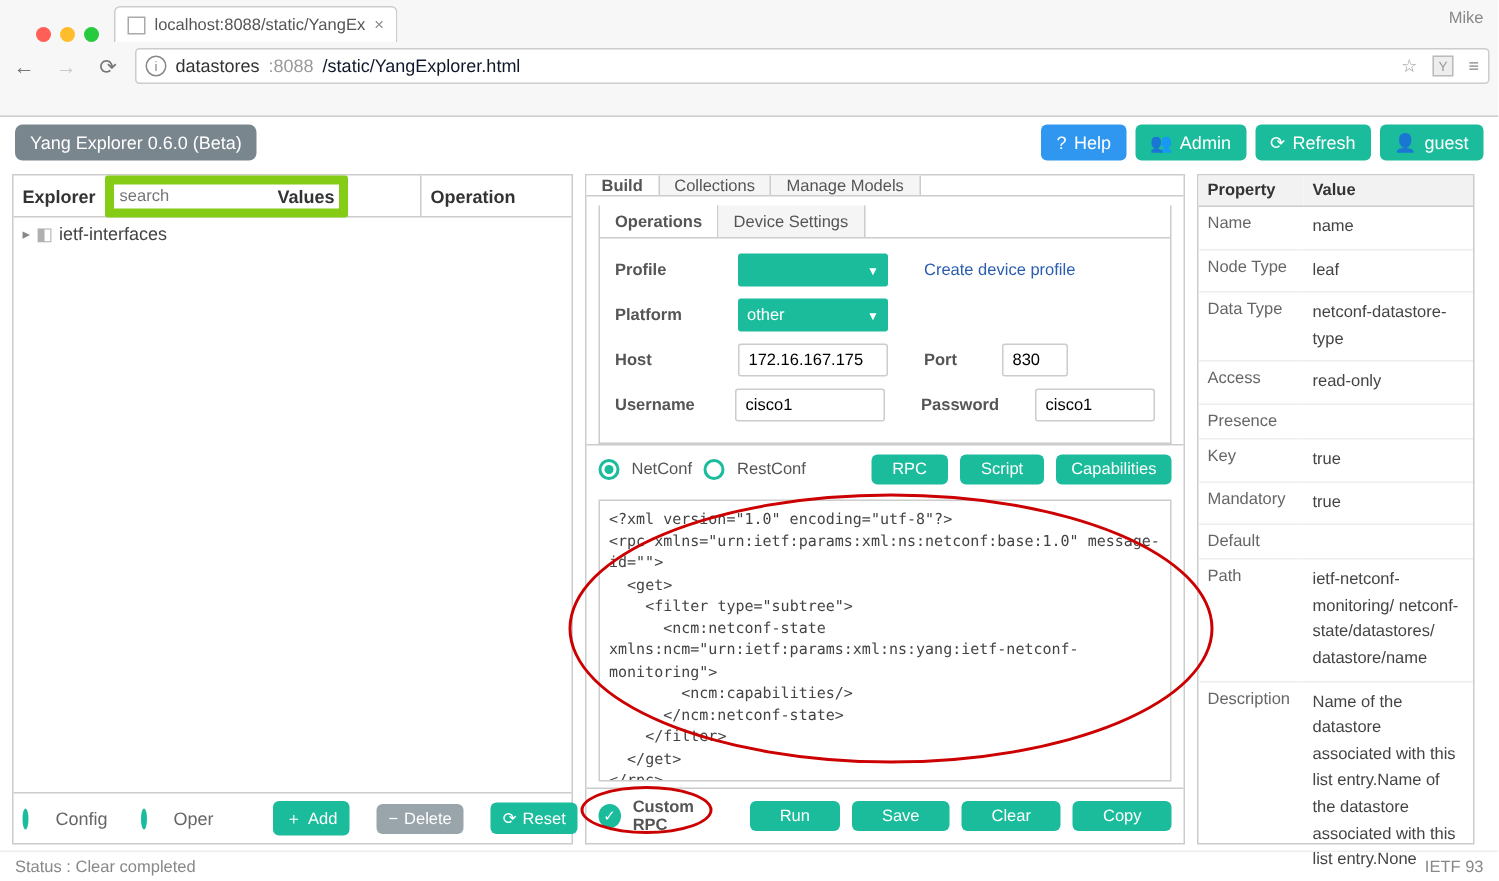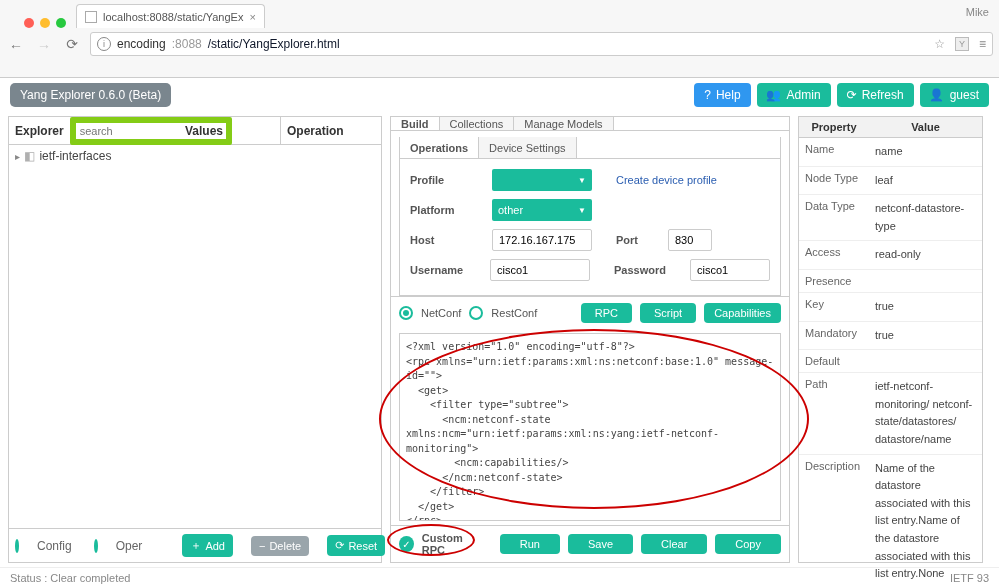--- a/index.html
+++ b/index.html
@@ -82,21 +82,21 @@
   .console-wrap { position:relative; height:188px; margin:4px 8px; }
   .console { width:100%; height:100%; border:1px solid #ccc; font-family:Menlo,Consolas,monospace; font-size:10px; line-height:1.45; padding:6px; color:#444; white-space:pre-wrap; overflow:hidden;}
   .ellipse1 { position:absolute; border:2px solid #c00; border-radius:50%; left:-20px; top:-4px; width:430px; height:180px; pointer-events:none;}
   .bottom-row { display:flex; align-items:center; padding:6px 8px; gap:8px; border-top:1px solid #ccc;}
   .chk { width:16px;height:16px;border-radius:50%;background:#1abc9c;color:#fff;display:inline-flex;align-items:center;justify-content:center;font-size:10px;}
   .bottom-lbl { font-size:11px; color:#555; font-weight:bold;}
   .ellipse2 { position:absolute; border:2px solid #c00; border-radius:50%; width:88px; height:32px; pointer-events:none;}
 
   
   .rtable { width:100%; border-collapse:collapse; font-size:11px;}
-  .rtable th { text-align:center; background:#f2f2f2; padding:4px 6px; border-bottom:1px solid #ccc; font-weight:bold;}
+  .rtable th { text-align:left; background:#f2f2f2; padding:4px 6px; border-bottom:1px solid #ccc; font-weight:bold;}
   .rtable td { padding:5px 6px; border-bottom:1px solid #eee; vertical-align:top; color:#444;}
   .rtable td:first-child { color:#666; width:70px;}
   .rtable td.wrap { line-height:1.6;}
 
   
   .status { height:20px; padding:0 10px; display:flex; align-items:center; font-size:11px; color:#888; border-top:1px solid #eee;}
   .status .r { margin-left:auto;}
 </style>
 </head>
 <body>
@@ -114,21 +114,21 @@
       <span class="tab-close">×</span>
     </div>
     <span class="user-label">Mike</span>
   </div>
   <div class="addr-row">
     <div class="nav-ico">←</div>
     <div class="nav-ico" style="color:#ccc;">→</div>
     <div class="nav-ico">⟳</div>
     <div class="addr-bar">
       <span class="info-ico">i</span>
-      <span style="color:#333;">encoding</span>
+      <span style="color:#333;">datastores</span>
         <span style="color:#999;">:8088</span>
         <span style="color:#0f172a;">/static/YangExplorer.html</span>
       <div class="addr-suffix">
         <span class="star-ico" style="color:#999;"></span>
         <span class="sq-ico">Y</span>
         <span style="color:#888;">≡</span>
       </div>
     </div>
   </div>
 </div>

